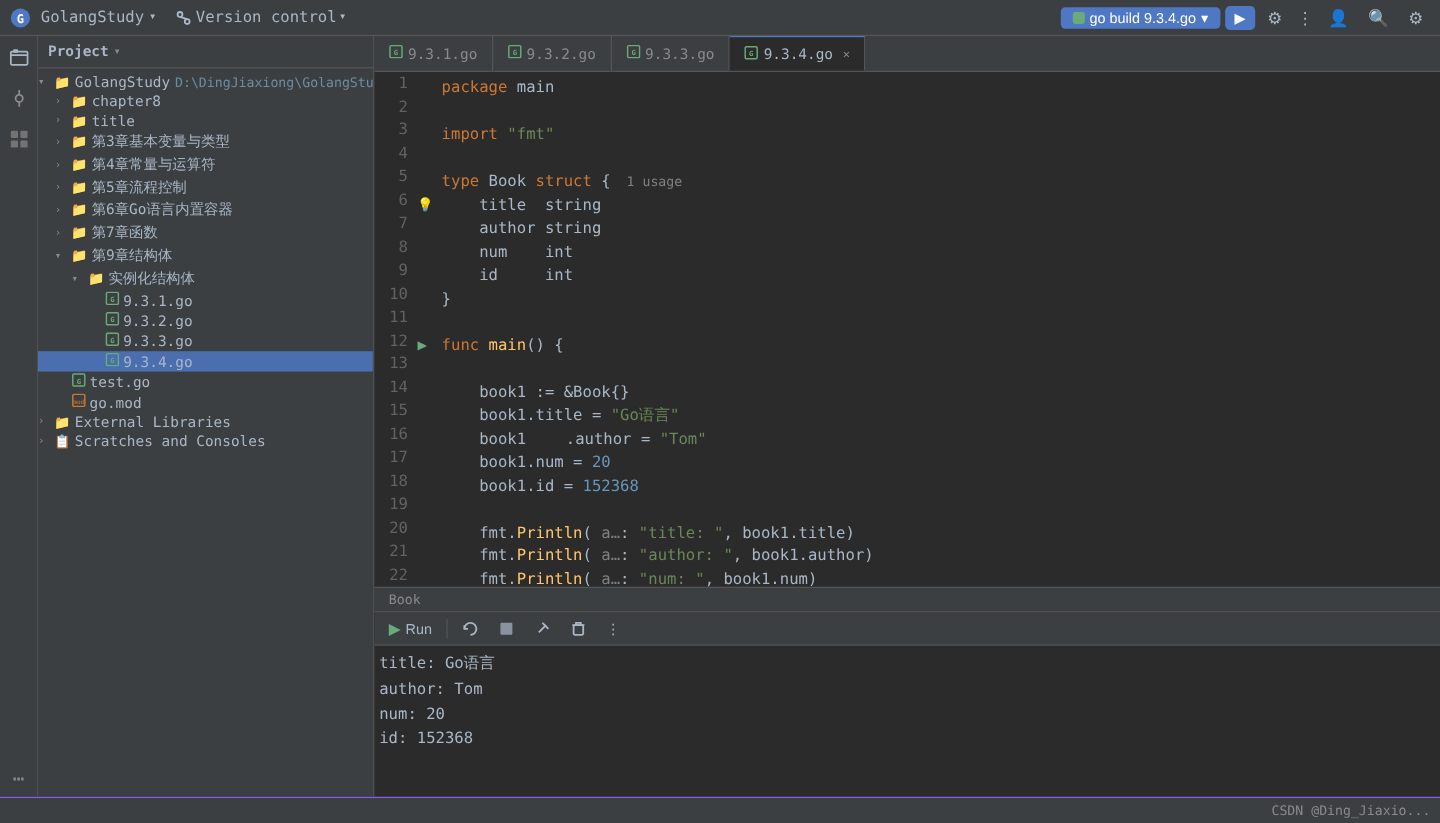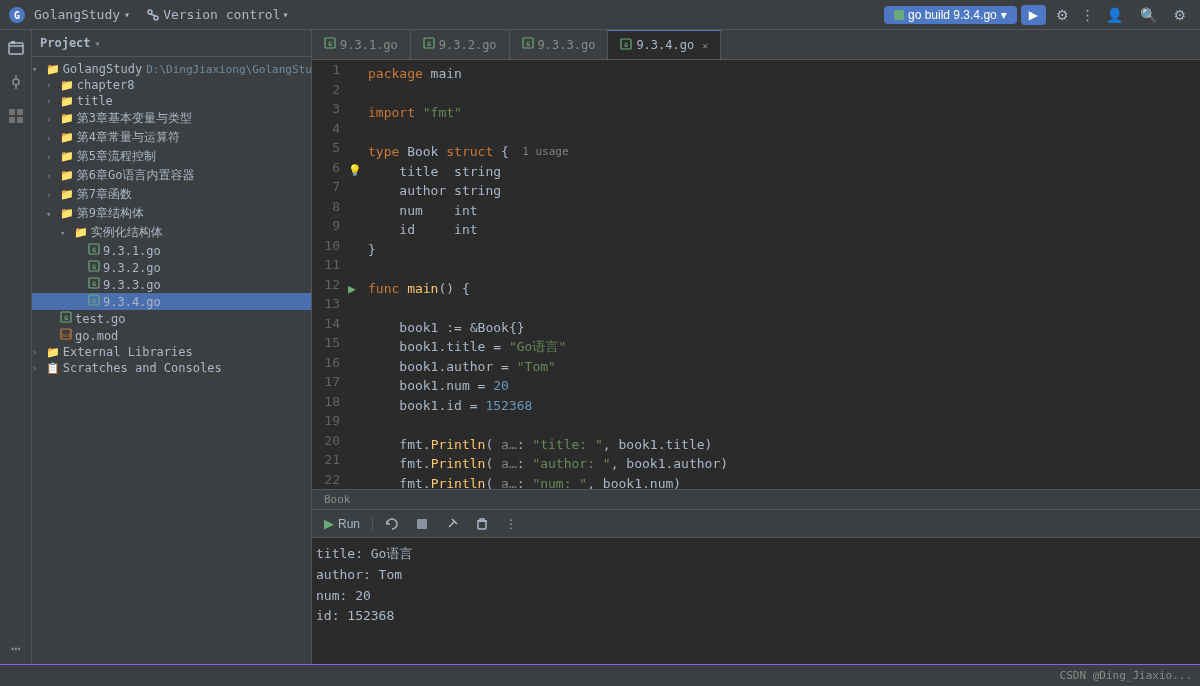--- a/index.html
+++ b/index.html
@@ -340,21 +340,21 @@
           <div class="code-line"><span style="width: 20px; display: inline-block; flex-shrink: 0; font-size: 11px;">💡</span><span style="color: rgb(169, 183, 198);">    title</span><span style="color: rgb(169, 183, 198);">  </span><span style="color: rgb(169, 183, 198);">string</span></div>
           <div class="code-line"><span style="width: 20px; display: inline-block; flex-shrink: 0;"></span><span style="color: rgb(169, 183, 198);">    author</span><span style="color: rgb(169, 183, 198);"> </span><span style="color: rgb(169, 183, 198);">string</span></div>
           <div class="code-line"><span style="width: 20px; display: inline-block; flex-shrink: 0;"></span><span style="color: rgb(169, 183, 198);">    num</span><span style="color: rgb(169, 183, 198);">    </span><span style="color: rgb(169, 183, 198);">int</span></div>
           <div class="code-line"><span style="width: 20px; display: inline-block; flex-shrink: 0;"></span><span style="color: rgb(169, 183, 198);">    id</span><span style="color: rgb(169, 183, 198);">     </span><span style="color: rgb(169, 183, 198);">int</span></div>
           <div class="code-line"><span style="width: 20px; display: inline-block; flex-shrink: 0;"></span><span style="color: rgb(169, 183, 198);">}</span></div>
           <div class="code-line"><span style="width: 20px; display: inline-block; flex-shrink: 0;"></span></div>
           <div class="code-line"><span style="width: 20px; display: inline-block; flex-shrink: 0; color: rgb(106, 171, 122); cursor: pointer;">▶</span><span style="color: rgb(204, 120, 50);">func</span><span style="color: rgb(169, 183, 198);"> </span><span style="color: rgb(255, 198, 109);">main</span><span style="color: rgb(169, 183, 198);">() {</span></div>
           <div class="code-line"><span style="width: 20px; display: inline-block; flex-shrink: 0;"></span></div>
           <div class="code-line"><span style="width: 20px; display: inline-block; flex-shrink: 0;"></span><span style="color: rgb(169, 183, 198);">    </span><span style="color: rgb(169, 183, 198);">book1</span><span style="color: rgb(169, 183, 198);"> := &amp;</span><span style="color: rgb(169, 183, 198);">Book</span><span style="color: rgb(169, 183, 198);">{}</span></div>
           <div class="code-line"><span style="width: 20px; display: inline-block; flex-shrink: 0;"></span><span style="color: rgb(169, 183, 198);">    </span><span style="color: rgb(169, 183, 198);">book1</span><span style="color: rgb(169, 183, 198);">.title = </span><span style="color: rgb(106, 135, 89);">"Go语言"</span></div>
-          <div class="code-line"><span style="width: 20px; display: inline-block; flex-shrink: 0;"></span><span style="color: rgb(169, 183, 198);">    </span><span style="color: rgb(169, 183, 198);">book1</span><span style="color: rgb(169, 183, 198);">.author = </span><span style="color: rgb(106, 135, 89);">"Tom"</span></div>
+          <div class="code-line"><span style="width: 20px; display: inline-block; flex-shrink: 0;"></span><span style="color: rgb(169, 183, 198);">    </span><span style="color: rgb(169, 183, 198);">book1</span><span style="color: rgb(169, 183, 198); margin-left: 33px;">.author = </span><span style="color: rgb(106, 135, 89);">"Tom"</span></div>
           <div class="code-line"><span style="width: 20px; display: inline-block; flex-shrink: 0;"></span><span style="color: rgb(169, 183, 198);">    </span><span style="color: rgb(169, 183, 198);">book1</span><span style="color: rgb(169, 183, 198);">.num = </span><span style="color: rgb(104, 151, 187);">20</span></div>
           <div class="code-line"><span style="width: 20px; display: inline-block; flex-shrink: 0;"></span><span style="color: rgb(169, 183, 198);">    </span><span style="color: rgb(169, 183, 198);">book1</span><span style="color: rgb(169, 183, 198);">.id = </span><span style="color: rgb(104, 151, 187);">152368</span></div>
           <div class="code-line"><span style="width: 20px; display: inline-block; flex-shrink: 0;"></span></div>
           <div class="code-line"><span style="width: 20px; display: inline-block; flex-shrink: 0;"></span><span style="color: rgb(169, 183, 198);">    </span><span style="color: rgb(169, 183, 198);">fmt</span><span style="color: rgb(169, 183, 198);">.</span><span style="color: rgb(255, 198, 109);">Println</span><span style="color: rgb(169, 183, 198);">( </span><span style="color: rgb(128, 128, 128);">a…</span><span style="color: rgb(169, 183, 198);">: </span><span style="color: rgb(106, 135, 89);">"title: "</span><span style="color: rgb(169, 183, 198);">, book1.title)</span></div>
           <div class="code-line"><span style="width: 20px; display: inline-block; flex-shrink: 0;"></span><span style="color: rgb(169, 183, 198);">    </span><span style="color: rgb(169, 183, 198);">fmt</span><span style="color: rgb(169, 183, 198);">.</span><span style="color: rgb(255, 198, 109);">Println</span><span style="color: rgb(169, 183, 198);">( </span><span style="color: rgb(128, 128, 128);">a…</span><span style="color: rgb(169, 183, 198);">: </span><span style="color: rgb(106, 135, 89);">"author: "</span><span style="color: rgb(169, 183, 198);">, book1.author)</span></div>
           <div class="code-line"><span style="width: 20px; display: inline-block; flex-shrink: 0;"></span><span style="color: rgb(169, 183, 198);">    </span><span style="color: rgb(169, 183, 198);">fmt</span><span style="color: rgb(169, 183, 198);">.</span><span style="color: rgb(255, 198, 109);">Println</span><span style="color: rgb(169, 183, 198);">( </span><span style="color: rgb(128, 128, 128);">a…</span><span style="color: rgb(169, 183, 198);">: </span><span style="color: rgb(106, 135, 89);">"num: "</span><span style="color: rgb(169, 183, 198);">, book1.num)</span></div>
         </div>
     </div>
 
     <div style="background:#3c3f41;height:20px;display:flex;align-items:center;padding:0 12px;font-size:11px;color:#8a8a8a;border-top:1px solid #555;">

